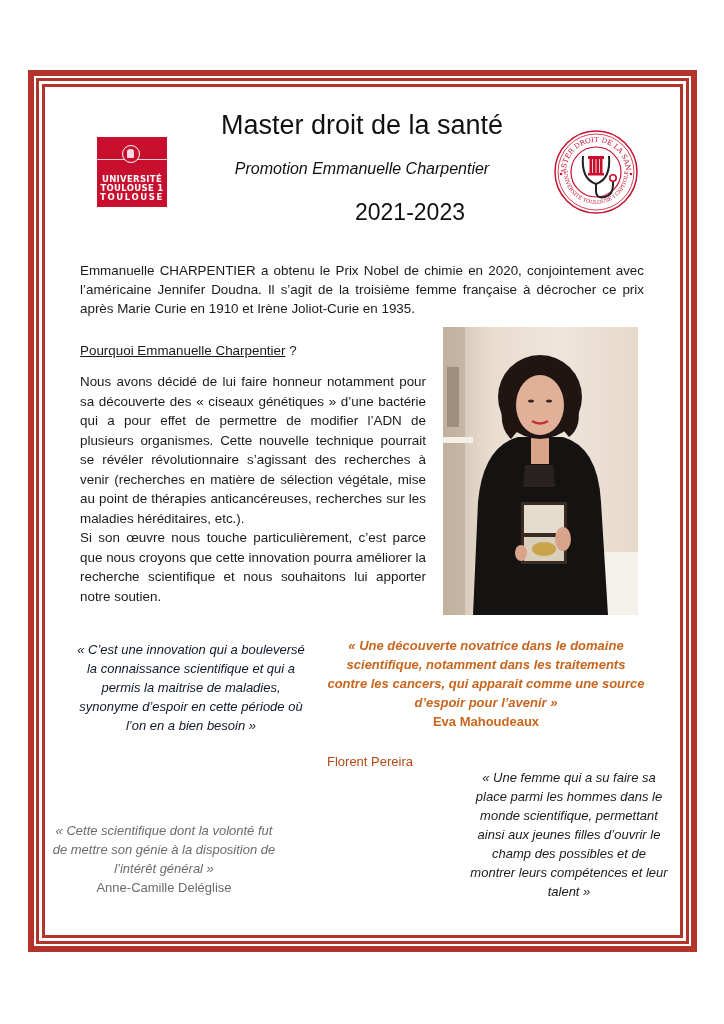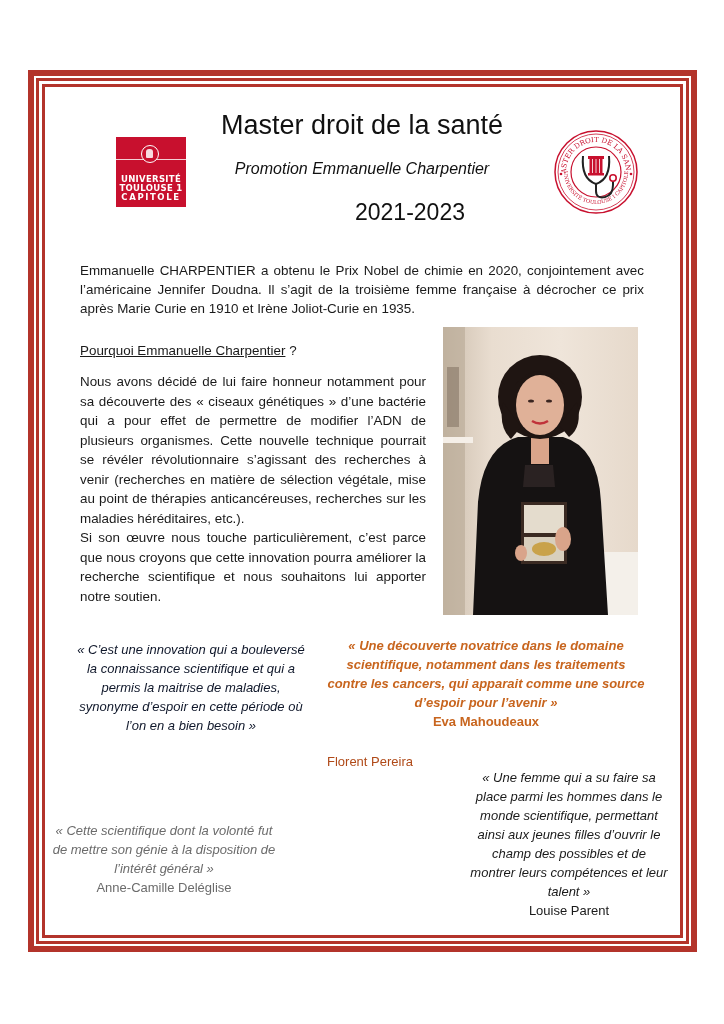--- a/index.html
+++ b/index.html
@@ -12,21 +12,21 @@
   .f2 { left: 36px; top: 78px; width: 653px; height: 866px; border: 3px solid #b3342b; }
   .f3 { left: 42px; top: 84px; width: 641px; height: 854px; border: 3px solid #b3342b; }
 
   .title { position: absolute; left: 0; width: 724px; text-align: center; color: #111; }
   .t1 { top: 110px; font-size: 27px; }
   .t2 { top: 160px; font-size: 16px; font-style: italic; text-align: center; }
   .t3 { top: 199px; font-size: 23px; padding-left: 48px; }
 
   .ut1-logo {
     position: absolute; left: 97px; top: 137px; width: 70px; height: 70px; background: #c8102e;
-    color: #fff; text-align: center; margin-left: 19px;
+    color: #fff; text-align: center;
   }
   .ut1-logo .line { position: absolute; left: 0; right: 0; top: 22px; height: 1px; background: rgba(255,255,255,0.8); }
   .ut1-logo .seal {
     position: absolute; left: 25px; top: 8px; width: 18px; height: 18px; border-radius: 50%;
     border: 1.5px solid #fff; background: #c8102e; box-sizing: border-box;
   }
   .ut1-logo .seal::after {
     content: ""; position: absolute; left: 4px; top: 3px; width: 7px; height: 9px; border-radius: 3px 3px 1px 1px;
     background: rgba(255,255,255,0.85);
   }
@@ -72,21 +72,21 @@
 
 <div class="frame f1"></div>
 <div class="frame f2"></div>
 <div class="frame f3"></div>
 
 <div class="ut1-logo">
   <div class="line"></div>
   <div class="seal"></div>
   <div class="txt l1">UNIVERSITÉ</div>
   <div class="txt l2">TOULOUSE 1</div>
-  <div class="txt l3">CAPITOLE</div>
+  <div class="txt l3">TOULOUSE</div>
 </div>
 
 <div class="title t1">Master droit de la santé</div>
 <div class="title t2">Promotion Emmanuelle Charpentier</div>
 <div class="title t3">2021-2023</div>
 
 <svg class="mds-logo" viewBox="0 0 86 86">
   <defs>
     <path id="arcTop" d="M 13 43 A 30 30 0 0 1 73 43"></path>
     <path id="arcBot" d="M 11 43 A 32 32 0 0 0 75 43"></path>
@@ -167,19 +167,18 @@
   <div class="q">« Une découverte novatrice dans le domaine scientifique, notamment dans les traitements contre les cancers, qui apparait comme une source d’espoir pour l’avenir »</div>
   <div>Eva Mahoudeaux</div>
 </div>
 
 <div class="quote quote3 q-brown">
   <div>Florent Pereira</div>
 </div>
 
 <div class="quote quote4 q-black">
   <div class="q">« Une femme qui a su faire sa place parmi les hommes dans le monde scientifique, permettant ainsi aux jeunes filles d’ouvrir le champ des possibles et de montrer leurs compétences et leur talent »</div>
-  <div>Louise Parent</div>
 </div>
 
 <div class="quote quote5 q-gray">
   <div class="q">« Cette scientifique dont la volonté fut de mettre son génie à la disposition de l’intérêt général »</div>
   <div>Anne-Camille Deléglise</div>
 </div>
 
 </body></html>

